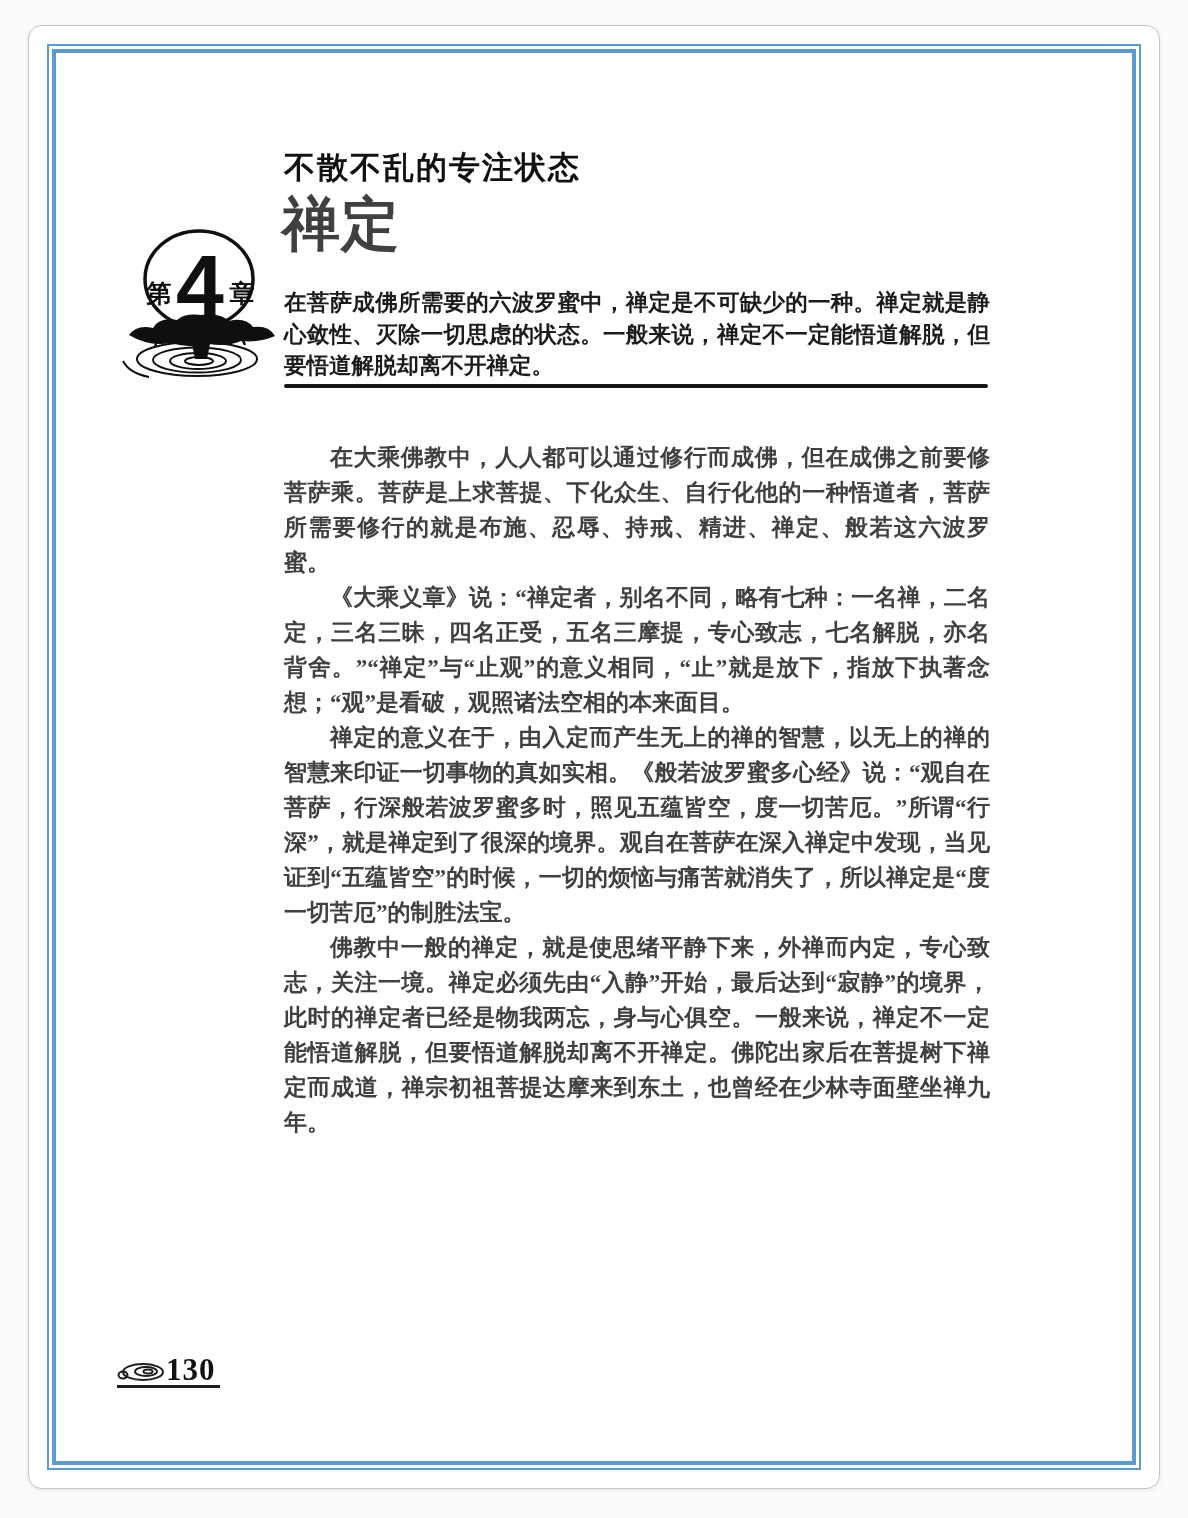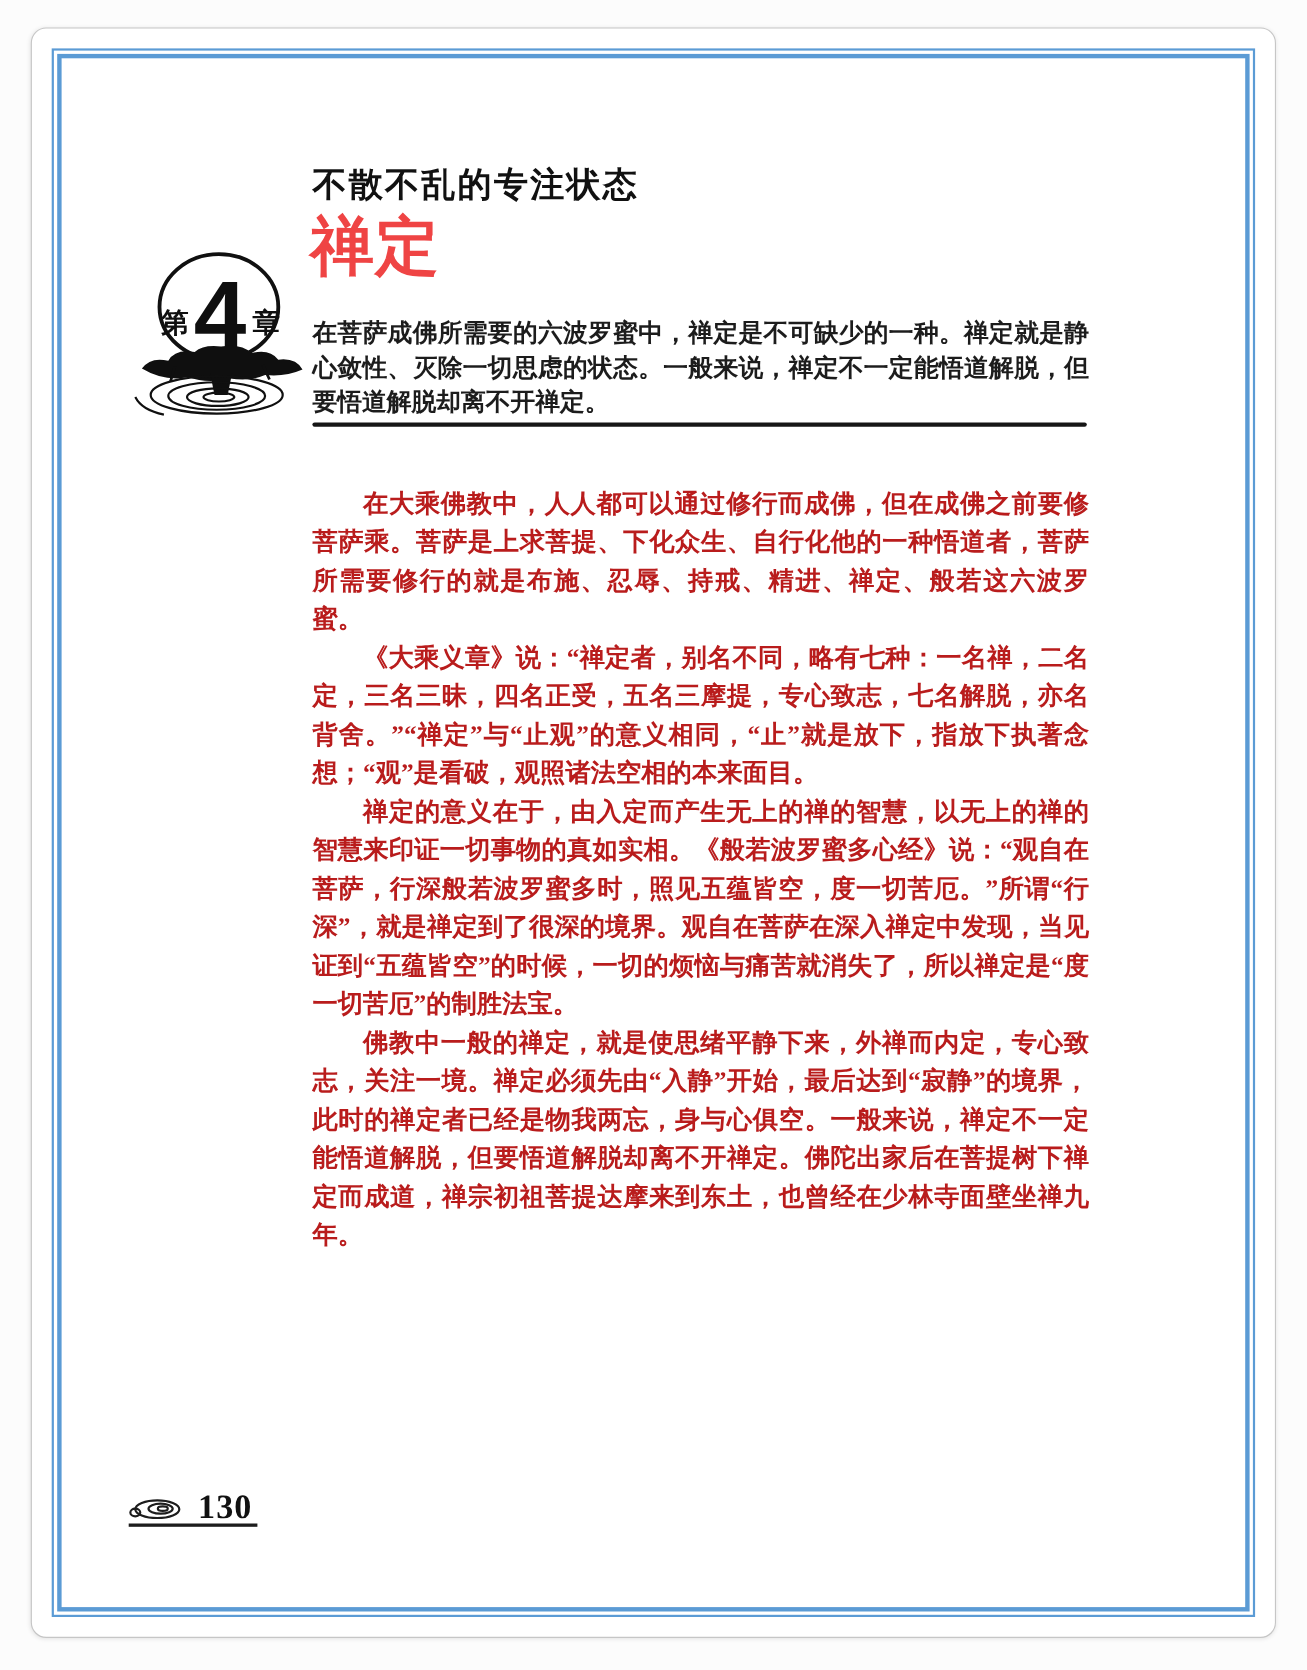--- a/index.html
+++ b/index.html
@@ -40,21 +40,21 @@
     letter-spacing: 2px;
     color: #111;
   }
   .big-title {
     position: absolute;
     left: 253px; top: 160px;
     font-family: "Liberation Sans", sans-serif;
     font-weight: 700;
     font-size: 58px;
     letter-spacing: 1px;
-    color: #ef4444;
+    color: #404040;
   }
   .chapter-badge {
     position: absolute;
     left: 90px; top: 203px;
     width: 164px; height: 158px;
   }
   .intro {
     position: absolute;
     left: 255px; top: 261px;
     width: 706px;
@@ -72,29 +72,29 @@
     border-radius: 2px;
   }
   .bodytext {
     position: absolute;
     left: 255px; top: 414px;
     width: 706px;
     font-size: 23px;
     line-height: 35px;
     font-weight: 600;
     text-align: justify;
-    color: #b91c1c;
+    color: #404040;
   }
   .bodytext p { margin: 0; text-indent: 2em; }
   .footer-pageno {
     position: absolute;
     left: 88px; top: 1330px;
     display: flex;
     align-items: flex-end;
-    gap: 15px;
+    gap: 1px;
     border-bottom: 3px solid #1d1d1d;
     padding: 0 4px 1px 0;
   }
   .footer-pageno .num {
     font-family: "Liberation Serif", serif;
     font-weight: 700;
     font-size: 31px;
     line-height: 28px;
     letter-spacing: 1px;
     color: #111;

